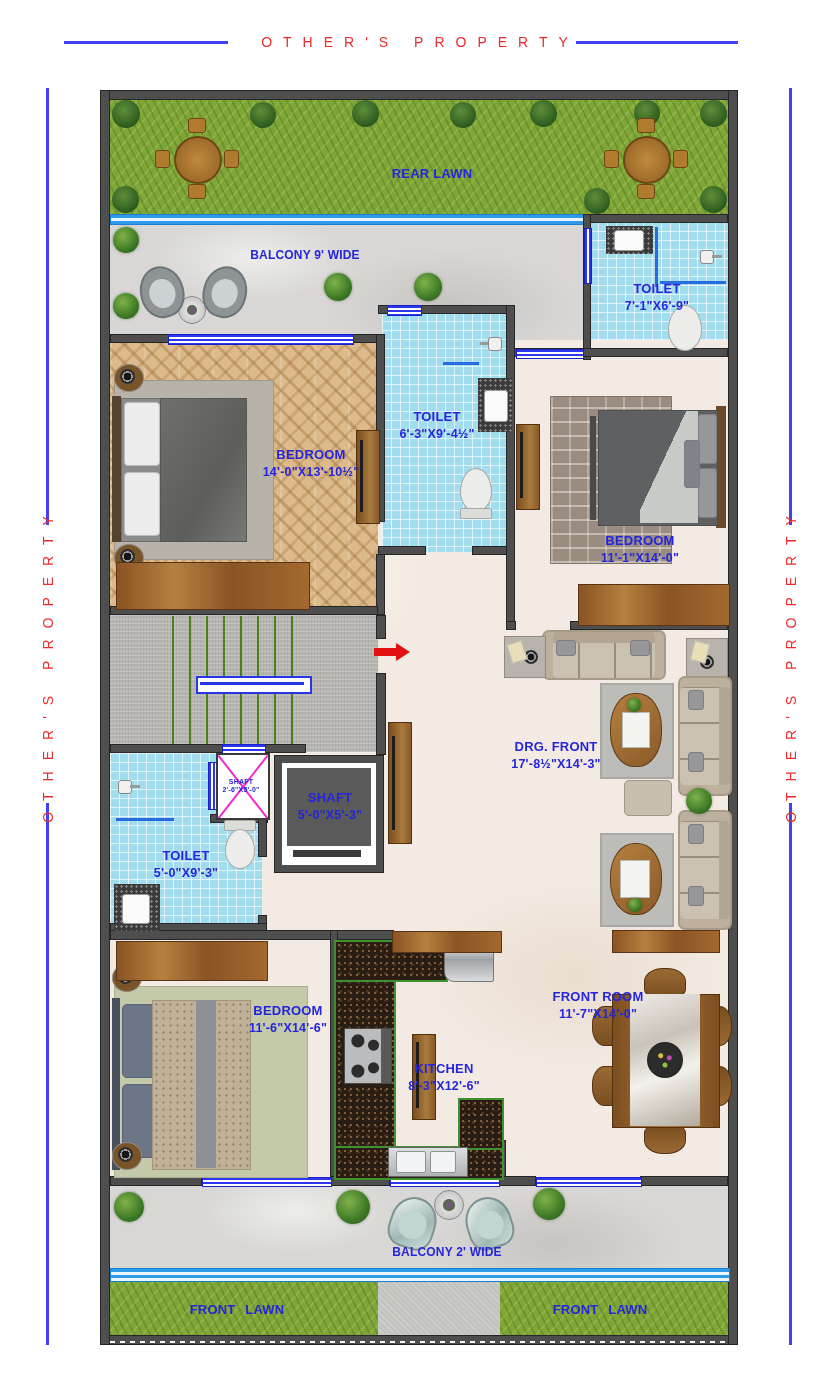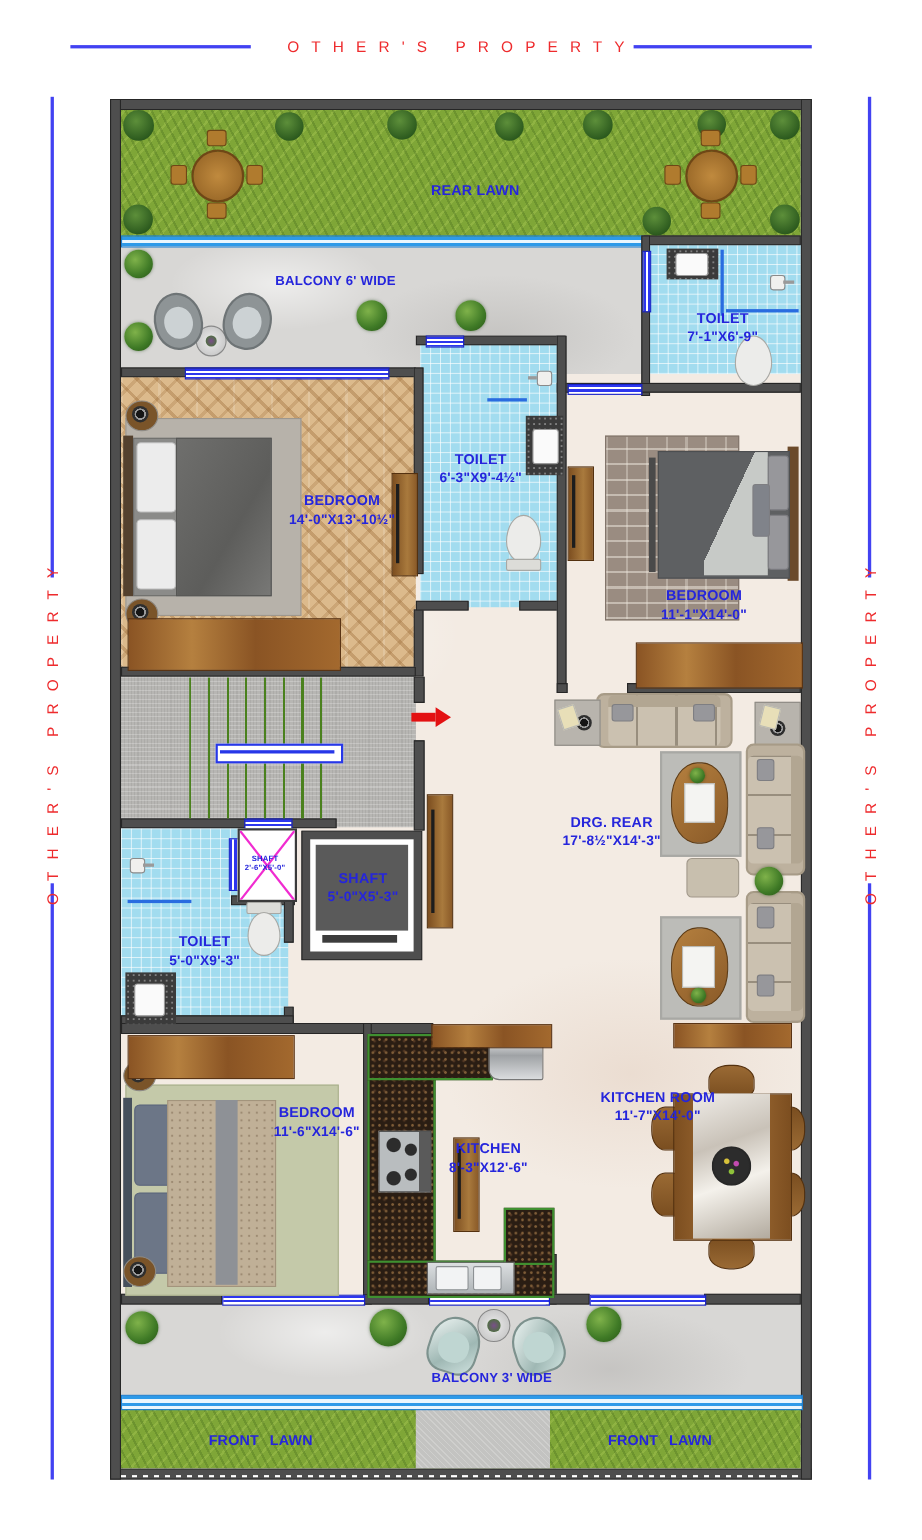--- a/index.html
+++ b/index.html
@@ -330,62 +330,62 @@
   <div class="dcenter" style="left:647px;top:1042px;width:36px;height:36px"></div>
 
   <div class="plant" style="left:114px;top:1192px;width:30px;height:30px"></div>
   <div class="plant" style="left:336px;top:1190px;width:34px;height:34px"></div>
   <div class="plant" style="left:533px;top:1188px;width:32px;height:32px"></div>
   <div class="glasschair" style="left:390px;top:1197px;width:42px;height:48px;transform:rotate(18deg)"></div>
   <div class="glasschair" style="left:466px;top:1197px;width:42px;height:48px;transform:rotate(-18deg)"></div>
   <div class="rtable" style="left:434px;top:1190px;width:28px;height:28px"></div>
 
   <div class="room-label" style="left:432px;top:174px">REAR LAWN</div>
-  <div class="room-label small-label" style="left:305px;top:256px">BALCONY 6' WIDE</div>
+  <div class="room-label small-label" style="left:305px;top:256px">BALCONY 9' WIDE</div>
   <div class="room-label" style="left:657px;top:298px">
     <div>TOILET</div>
     <div class="dims">7'-1"X6'-9"</div>
   </div>
   <div class="room-label" style="left:311px;top:464px">
     <div>BEDROOM</div>
     <div class="dims">14'-0"X13'-10½"</div>
   </div>
   <div class="room-label" style="left:437px;top:426px">
     <div>TOILET</div>
     <div class="dims">6'-3"X9'-4½"</div>
   </div>
   <div class="room-label" style="left:640px;top:550px">
     <div>BEDROOM</div>
     <div class="dims">11'-1"X14'-0"</div>
   </div>
   <div class="room-label" style="left:556px;top:756px">
-    <div>DRG. REAR</div>
+    <div>DRG. FRONT</div>
     <div class="dims">17'-8½"X14'-3"</div>
   </div>
   <div class="room-label tiny-label" style="left:241px;top:786px">
     <div>SHAFT</div>
     <div>2'-6"X5'-0"</div>
   </div>
   <div class="room-label" style="left:330px;top:807px">
     <div>SHAFT</div>
     <div class="dims">5'-0"X5'-3"</div>
   </div>
   <div class="room-label" style="left:186px;top:865px">
     <div>TOILET</div>
     <div class="dims">5'-0"X9'-3"</div>
   </div>
   <div class="room-label" style="left:288px;top:1020px">
     <div>BEDROOM</div>
     <div class="dims">11'-6"X14'-6"</div>
   </div>
-  <div class="room-label" style="left:444px;top:1053px">
+  <div class="room-label" style="left:444px;top:1078px">
     <div>KITCHEN</div>
     <div class="dims">8'-3"X12'-6"</div>
   </div>
   <div class="room-label" style="left:598px;top:1006px">
-    <div>KITCHEN ROOM</div>
+    <div>FRONT ROOM</div>
     <div class="dims">11'-7"X14'-0"</div>
   </div>
-  <div class="room-label small-label" style="left:447px;top:1253px">BALCONY 3' WIDE</div>
+  <div class="room-label small-label" style="left:447px;top:1253px">BALCONY 2' WIDE</div>
   <div class="room-label" style="left:237px;top:1310px;word-spacing:6px">FRONT LAWN</div>
   <div class="room-label" style="left:600px;top:1310px;word-spacing:6px">FRONT LAWN</div>
 
 </div>
 
 </body></html>

